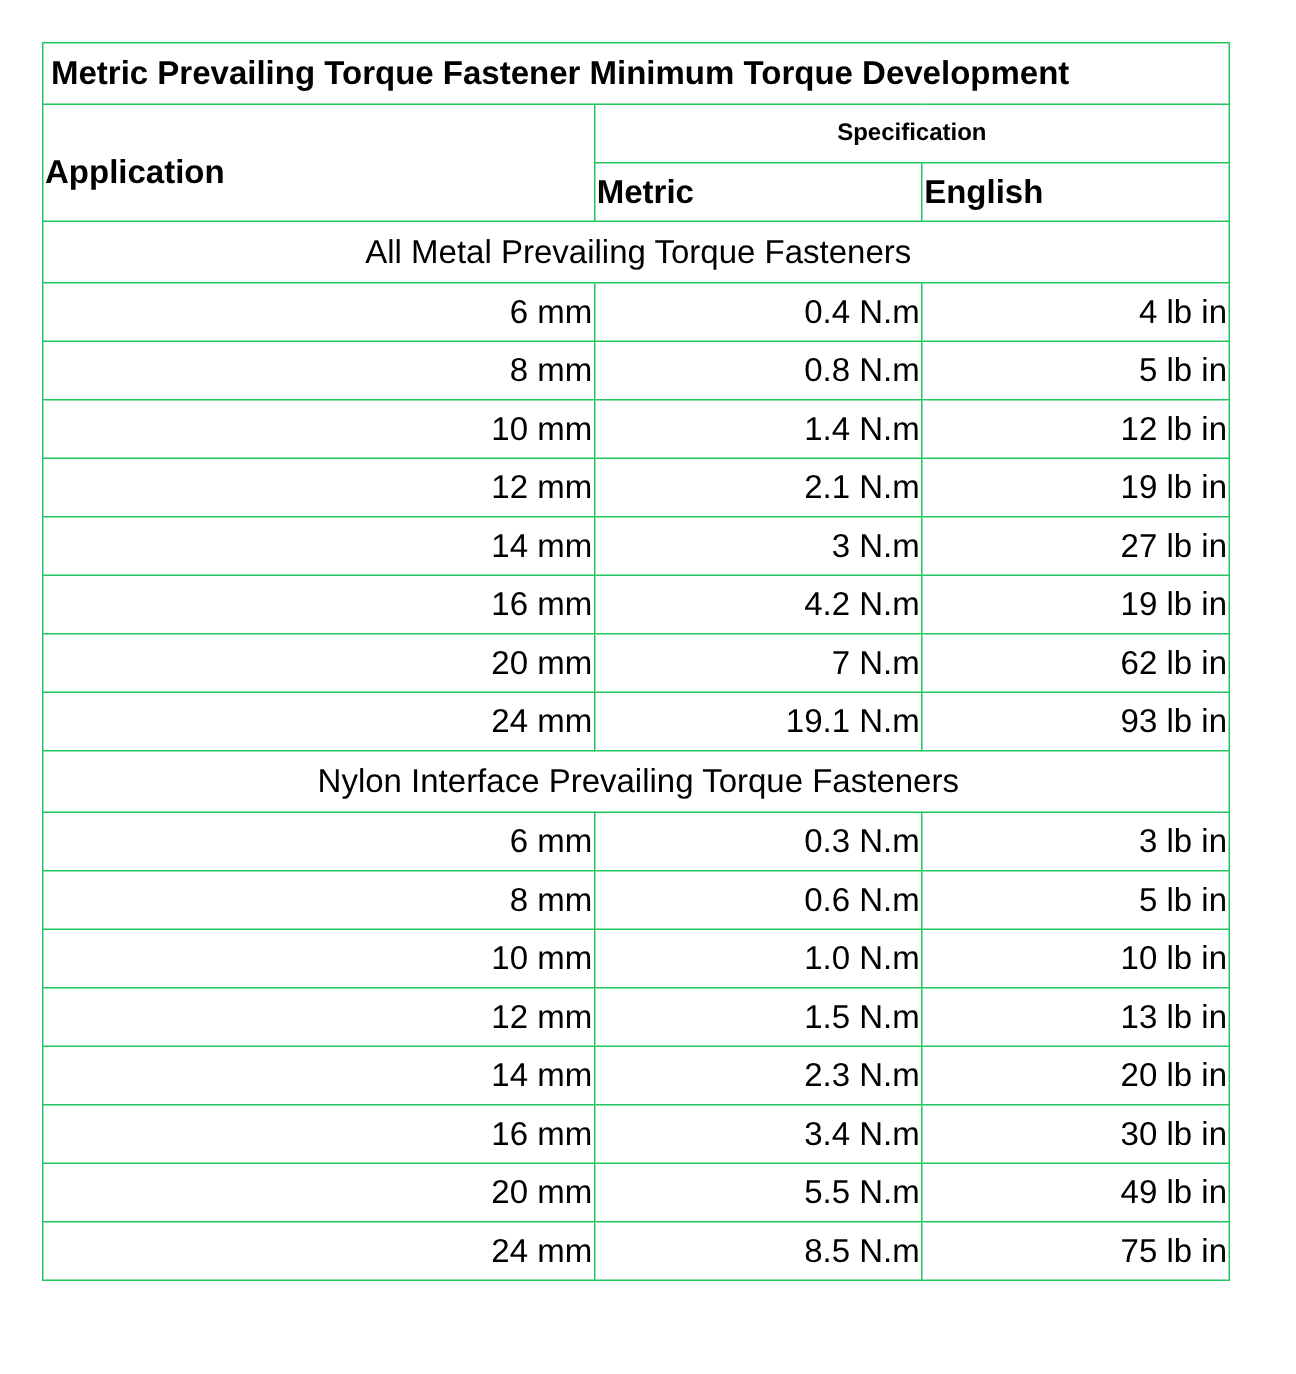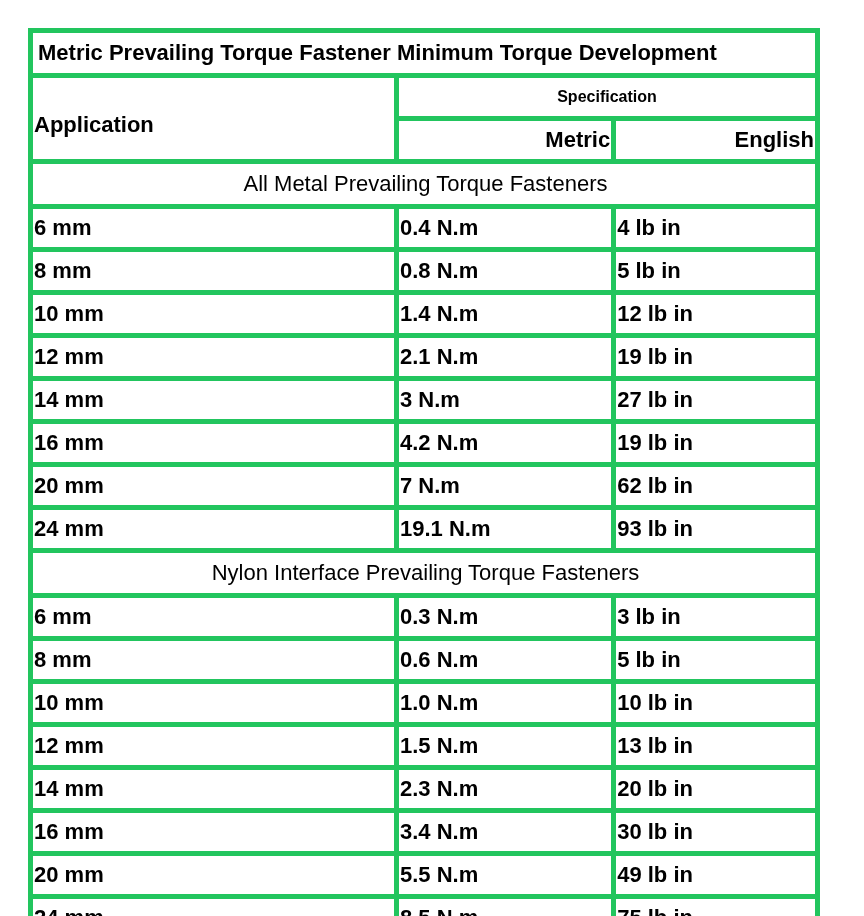--- a/index.html
+++ b/index.html
@@ -22,21 +22,21 @@
     position: absolute;
     left: 28px;
     top: 28px;
     width: 792px;
     border-collapse: collapse;
     table-layout: fixed;
     background: #ffffff;
   }
   table.torque th,
   table.torque td {
-    border: 5px solid #22c55e;
+    border: 1px solid #22c55e;
     height: 36px;
     overflow: hidden;
     white-space: nowrap;
   }
   col.c-app { width: 46.5%; }
   col.c-met { width: 27.6%; }
   col.c-eng { width: 25.9%; }
 
   th.title-cell {
     font-size: 22px;
@@ -53,34 +53,34 @@
   }
   th.spec-header {
     font-size: 16px;
     font-weight: bold;
     text-align: center;
     vertical-align: middle;
   }
   th.sub-header {
     font-size: 22px;
     font-weight: bold;
-    text-align: right;
+    text-align: left;
     vertical-align: middle;
   }
   td.section-label {
     font-size: 22px;
     font-weight: normal;
     text-align: center;
     padding: 2px 2px 2px 5px;
     height: 32px;
   }
   td.cell {
     font-size: 22px;
-    font-weight: bold;
-    text-align: left;
+    font-weight: normal;
+    text-align: right;
     vertical-align: middle;
   }
 </style>
 </head>
 <body>
 
 <div class="page">
   <table class="torque">
     <colgroup>
       <col class="c-app">

